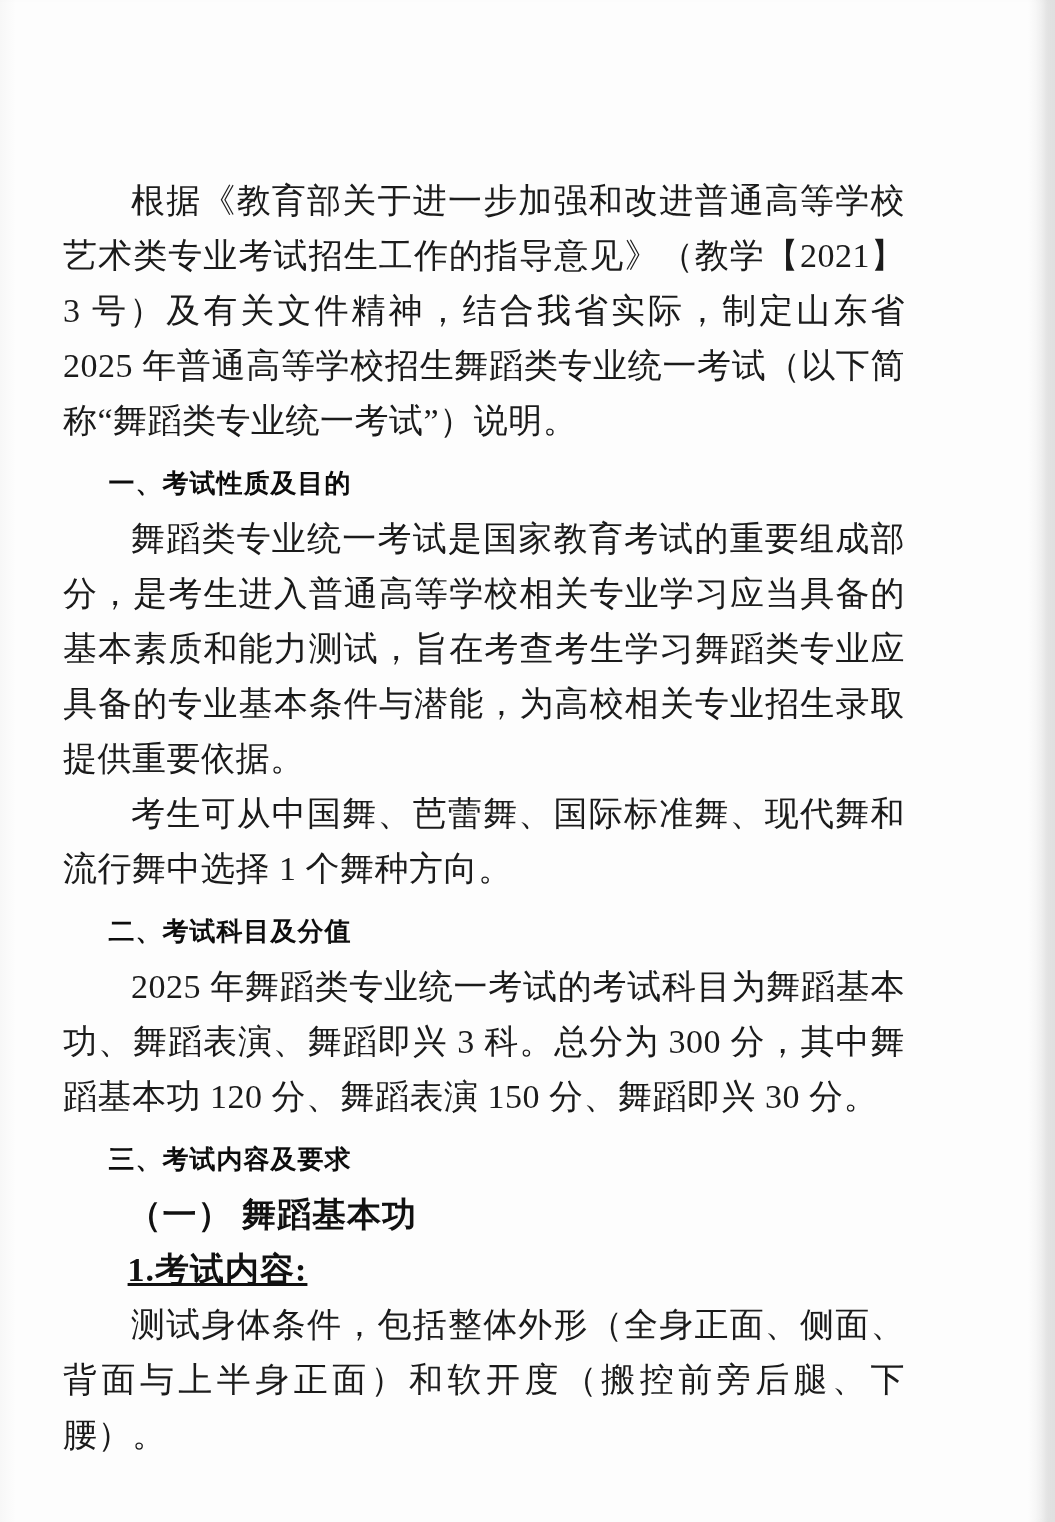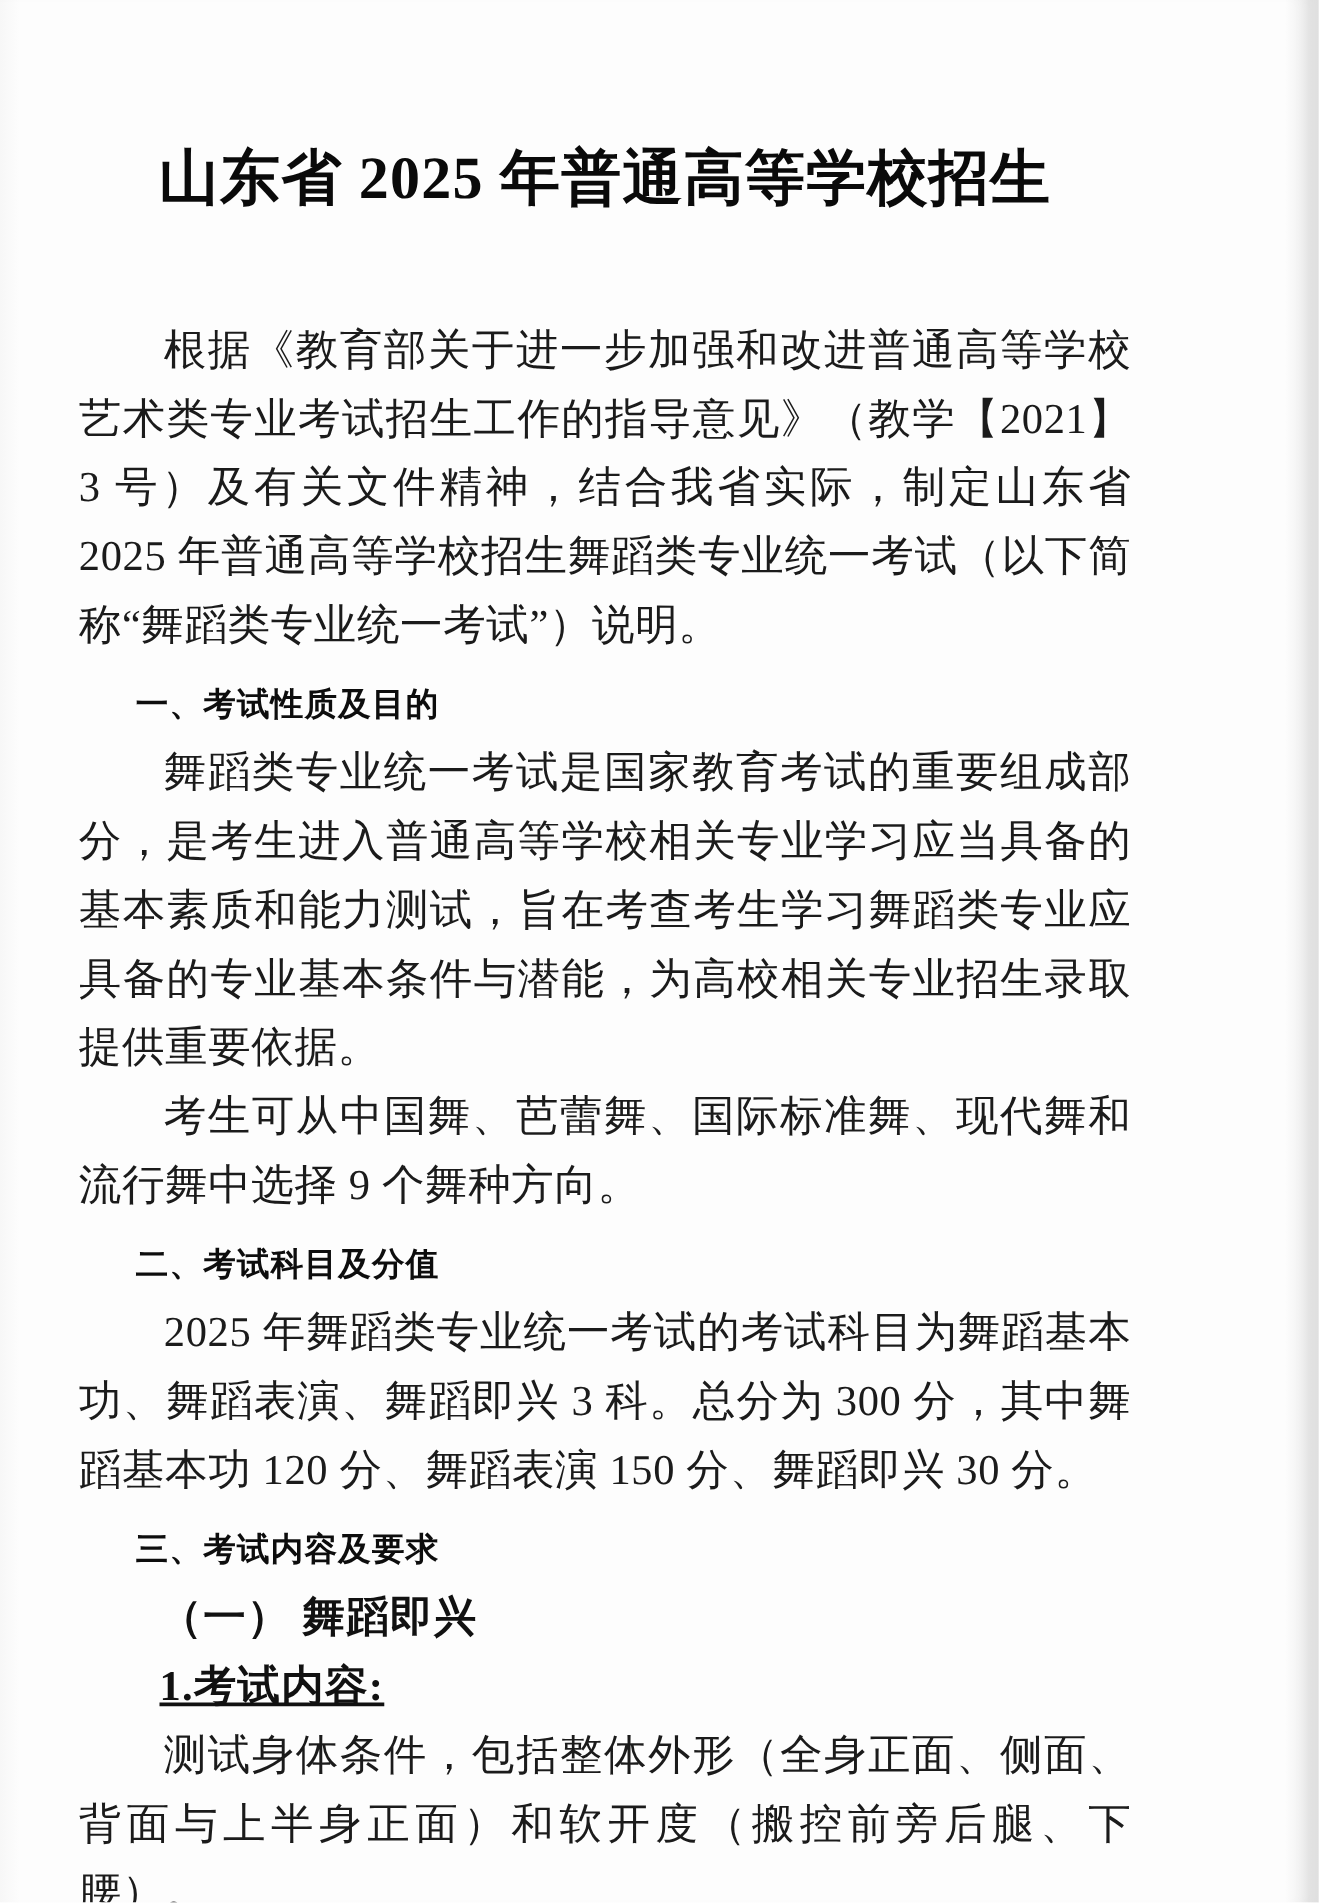--- a/index.html
+++ b/index.html
@@ -74,31 +74,30 @@
     text-decoration: underline;
   }
 </style>
 </head>
 <body>
 
 <div class="page">
   <div class="content">
 
     <h1 class="doc-title">
-      <span class="t-line">山东省 2025 年普通高等学校招生</span>
     </h1>
 
     <p class="body-par intro">根据《教育部关于进一步加强和改进普通高等学校艺术类专业考试招生工作的指导意见》（教学【2021】3 号）及有关文件精神，结合我省实际，制定山东省 2025 年普通高等学校招生舞蹈类专业统一考试（以下简称“舞蹈类专业统一考试”）说明。</p>
 
     <h2 class="sec-heading">一、考试性质及目的</h2>
     <p class="body-par">舞蹈类专业统一考试是国家教育考试的重要组成部分，是考生进入普通高等学校相关专业学习应当具备的基本素质和能力测试，旨在考查考生学习舞蹈类专业应具备的专业基本条件与潜能，为高校相关专业招生录取提供重要依据。</p>
-    <p class="body-par">考生可从中国舞、芭蕾舞、国际标准舞、现代舞和流行舞中选择 9 个舞种方向。</p>
+    <p class="body-par">考生可从中国舞、芭蕾舞、国际标准舞、现代舞和流行舞中选择 1 个舞种方向。</p>
 
     <h2 class="sec-heading">二、考试科目及分值</h2>
     <p class="body-par">2025 年舞蹈类专业统一考试的考试科目为舞蹈基本功、舞蹈表演、舞蹈即兴 3 科。总分为 300 分，其中舞蹈基本功 120 分、舞蹈表演 150 分、舞蹈即兴 30 分。</p>
 
     <h2 class="sec-heading">三、考试内容及要求</h2>
-    <h3 class="sub-heading">（一） 舞蹈即兴</h3>
+    <h3 class="sub-heading">（一） 舞蹈基本功</h3>
     <h4 class="item-heading">1.考试内容:</h4>
     <p class="body-par">测试身体条件，包括整体外形（全身正面、侧面、背面与上半身正面）和软开度（搬控前旁后腿、下腰）。</p>
 
   </div>
 </div>
 
 </body></html>

